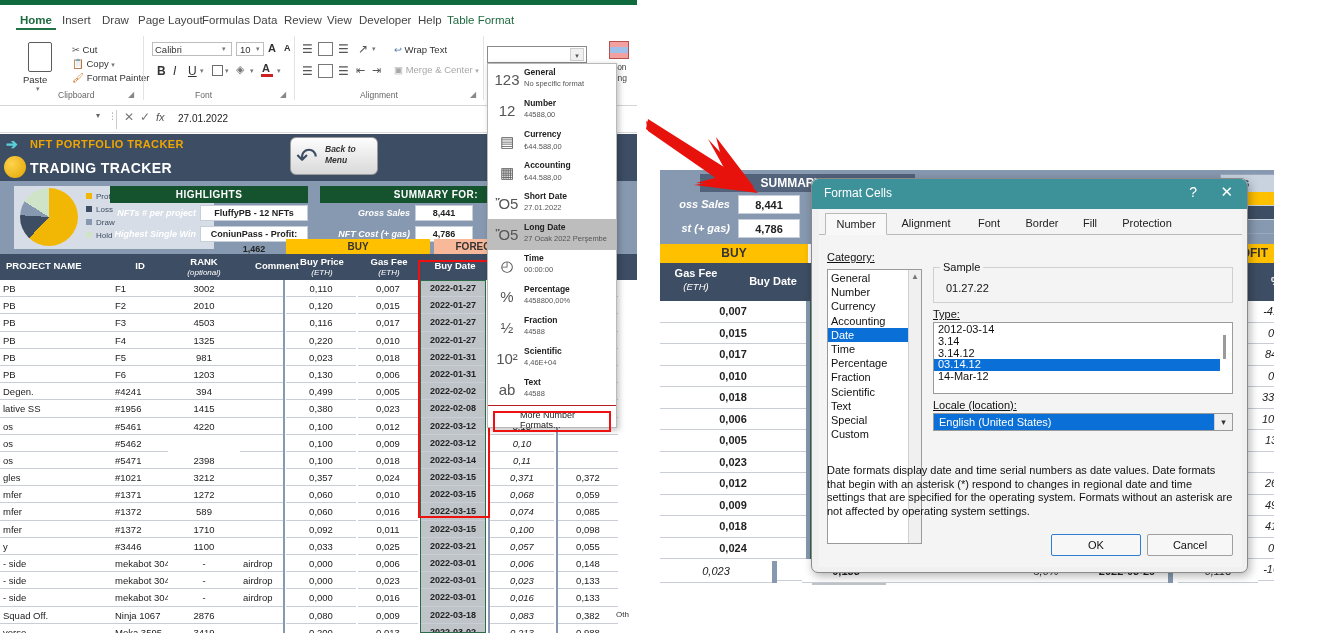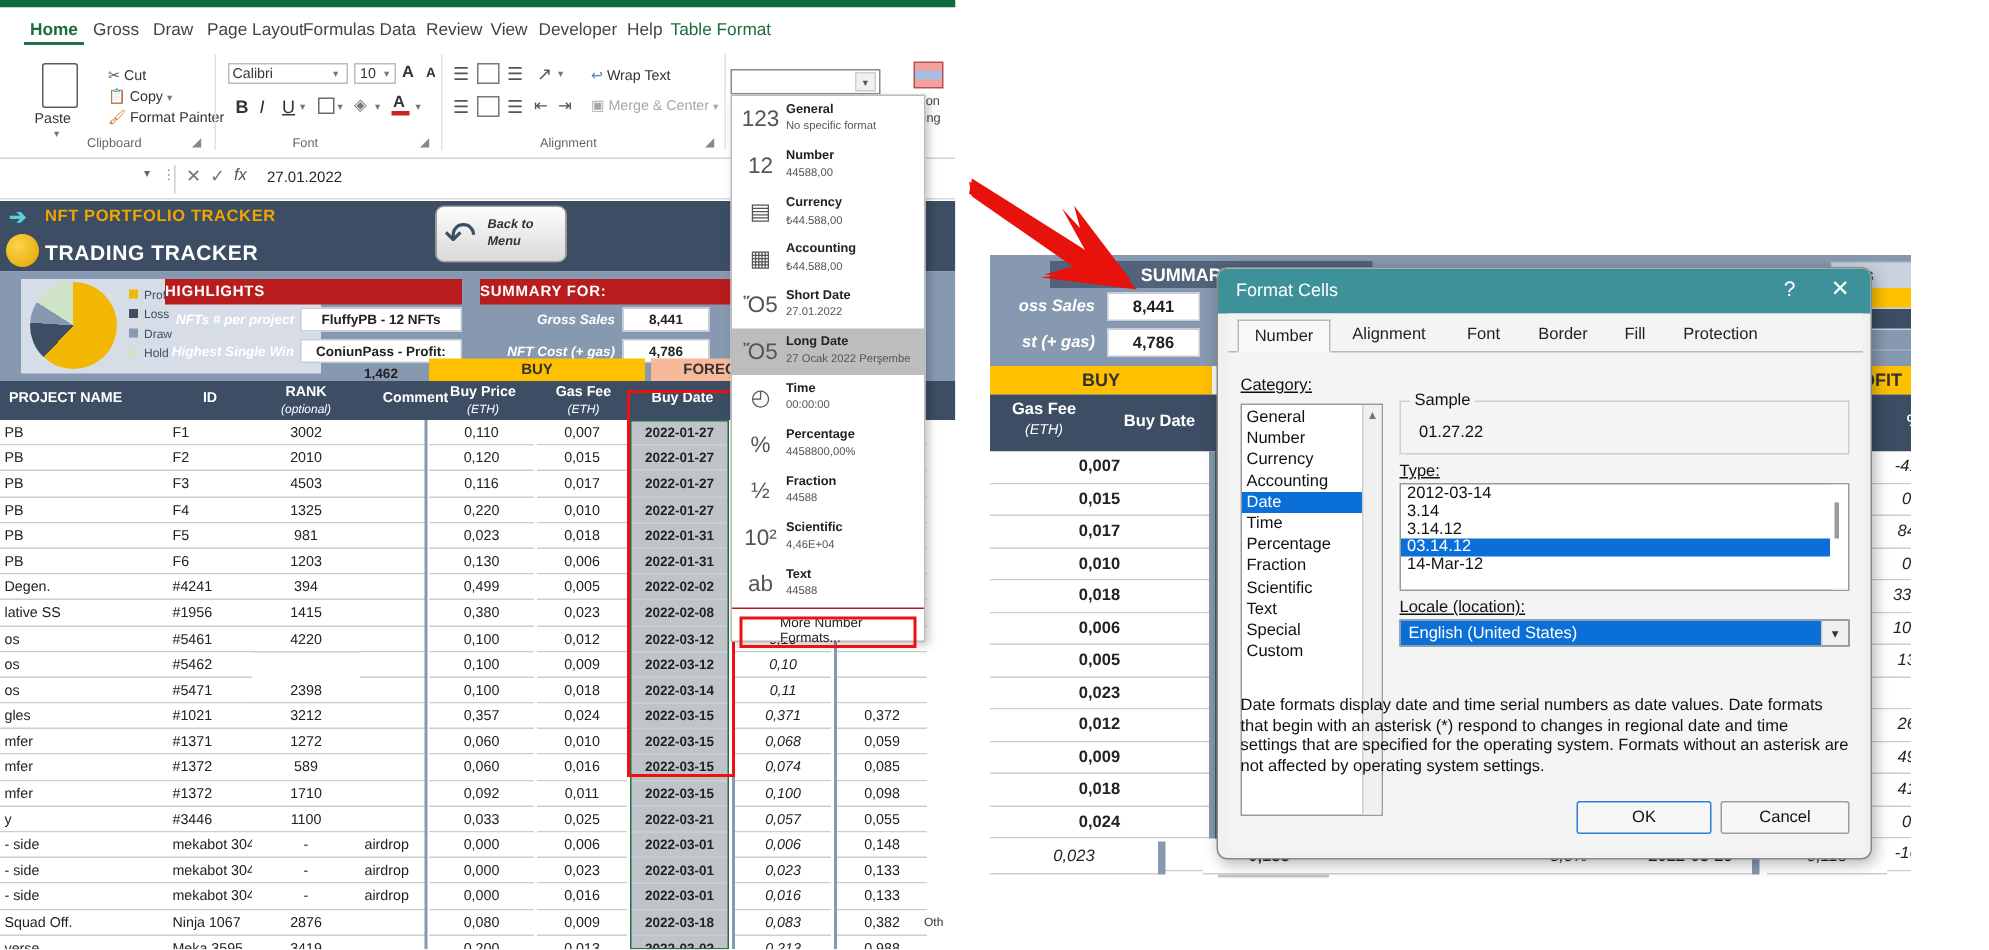--- a/index.html
+++ b/index.html
@@ -52,21 +52,21 @@
   .backbtn .arr { position:absolute; left:5px; top:5px; width:28px; height:28px; color:#3d4d63; font-size:26px; line-height:28px; }
   .backbtn .lbl { position:absolute; left:34px; top:6px; font-size:8.5px; font-weight:bold; font-style:italic; color:#333; line-height:11px; }
 
   .panel-bg { position:absolute; left:0; top:47px; width:637px; height:73px; background:#8799b0; }
   .piebox { position:absolute; left:14px; top:5px; width:200px; height:63px; background:#d7dde6; }
   .pie { position:absolute; left:6px; top:2px; width:58px; height:58px; border-radius:50%;
          background:conic-gradient(#f2b705 0 62%, #3d4d63 62% 76%, #8799b0 76% 84%, #cfe3c8 84% 100%); }
   .legend { position:absolute; left:72px; top:4px; font-size:8px; color:#3d4d63; line-height:13px; }
   .legend i { display:inline-block; width:6px; height:6px; margin-right:4px; }
 
-  .hdr-pill { position:absolute; background:#b91c1c; color:#fff; font-size:10px; font-weight:bold; letter-spacing:.5px; }
+  .hdr-pill { position:absolute; background:#14532d; color:#fff; font-size:10px; font-weight:bold; text-align:center; letter-spacing:.5px; }
   .fieldlbl { position:absolute; font-size:9px; font-style:italic; font-weight:bold; color:#fff; text-align:right; }
   .fieldbox { position:absolute; background:#fff; border:1px solid #c7ced8; font-size:9px; font-weight:bold; color:#222; text-align:center; }
 
   .band { position:absolute; font-size:10px; font-weight:bold; text-align:center; color:#333; }
   .band-buy { background:#ffc000; }
   .band-fore { background:#f8b99a; }
 
   
   .thead { position:absolute; left:0; top:120px; width:637px; height:26px; background:#3d4d63; }
   .th { position:absolute; color:#fff; font-size:9.5px; font-weight:bold; text-align:center; line-height:11px; }
@@ -166,21 +166,21 @@
 </style>
 </head>
 <body>
 
 <div id="excel-left">
   <div class="topbar-green"></div>
   <div class="topbar-white"></div>
 
   <div class="ribbon-tabs">
     <div class="rtab active" style="left:16px;">Home</div>
-    <div class="rtab" style="left:58px;">Gross</div>
+    <div class="rtab" style="left:58px;">Insert</div>
     <div class="rtab" style="left:98px;">Draw</div>
     <div class="rtab" style="left:134px;">Page Layout</div>
     <div class="rtab" style="left:198px;">Formulas</div>
     <div class="rtab" style="left:249px;">Data</div>
     <div class="rtab" style="left:280px;">Review</div>
     <div class="rtab" style="left:323px;">View</div>
     <div class="rtab" style="left:355px;">Developer</div>
     <div class="rtab" style="left:414px;">Help</div>
     <div class="rtab tabledesign" style="left:443px;">Table Format</div>
   </div>

